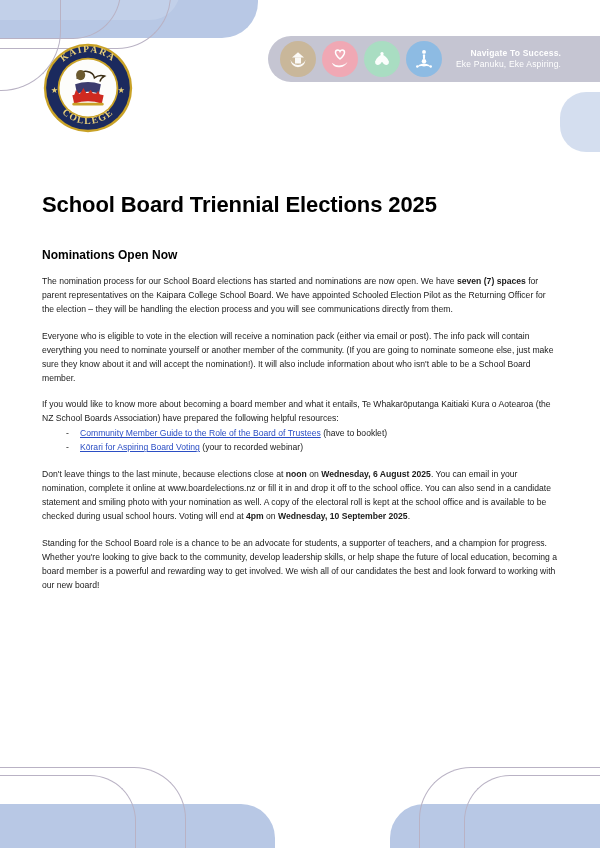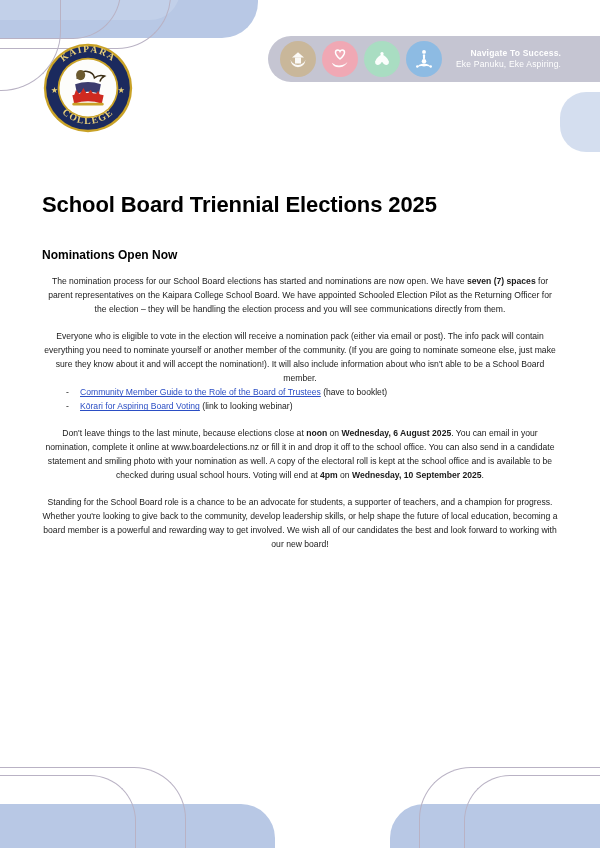--- a/index.html
+++ b/index.html
@@ -191,21 +191,21 @@
     font-size: 12px;
     font-weight: bold;
     margin: 30px 0 0 0;
     color: #000;
   }
   p.body {
     font-size: 8.6px;
     line-height: 1.62;
     margin: 13px 0 0 0;
     color: #1a1a1a;
-    text-align: center;
+    text-align: left;
   }
   b { font-weight: bold; }
 
   ul.res-list {
     list-style: none;
     margin: 1px 0 0 0;
     padding: 0 0 0 38px;
     font-size: 8.6px;
     line-height: 1.62;
   }
@@ -317,23 +317,24 @@
 <div class="content">
 
   <h1 class="doc-title">School Board Triennial Elections 2025</h1>
 
   <h2 class="sub-head">Nominations Open Now</h2>
 
   <p class="body"><span>The nomination process for our School Board elections has started and nominations are now open. We have </span><b>seven (7) spaces</b><span> for parent representatives on the Kaipara College School Board. We have appointed Schooled Election Pilot as the Returning Officer for the election – they will be handling the election process and you will see communications directly from them.</span></p>
 
   <p class="body">Everyone who is eligible to vote in the election will receive a nomination pack (either via email or post). The info pack will contain everything you need to nominate yourself or another member of the community. (If you are going to nominate someone else, just make sure they know about it and will accept the nomination!). It will also include information about who isn't able to be a School Board member.</p>
 
+  <p class="body">If you would like to know more about becoming a board member and what it entails, Te Whakarōputanga Kaitiaki Kura o Aotearoa (the NZ School Boards Association) have prepared the following helpful resources:</p>
 
   <ul class="res-list">
     <li><span class="dash">-</span><a class="doclink" href="#">Community Member Guide to the Role of the Board of Trustees</a><span> (have to booklet)</span></li>
-    <li><span class="dash">-</span><a class="doclink" href="#">Kōrari for Aspiring Board Voting</a><span> (link to looking webinar)</span></li>
+    <li><span class="dash">-</span><a class="doclink" href="#">Kōrari for Aspiring Board Voting</a><span> (your to recorded webinar)</span></li>
   </ul>
 
 
   <p class="body"><span>Don't leave things to the last minute, because elections close at </span><b>noon</b><span> on </span><b>Wednesday, 6 August 2025</b><span>. You can email in your nomination, complete it online at www.boardelections.nz or fill it in and drop it off to the school office. You can also send in a candidate statement and smiling photo with your nomination as well. A copy of the electoral roll is kept at the school office and is available to be checked during usual school hours. Voting will end at </span><b>4pm</b><span> on </span><b>Wednesday, 10 September 2025</b><span>.</span></p>
 
   <p class="body">Standing for the School Board role is a chance to be an advocate for students, a supporter of teachers, and a champion for progress. Whether you're looking to give back to the community, develop leadership skills, or help shape the future of local education, becoming a board member is a powerful and rewarding way to get involved. We wish all of our candidates the best and look forward to working with our new board!</p>
 </div>
 
 </body></html>

